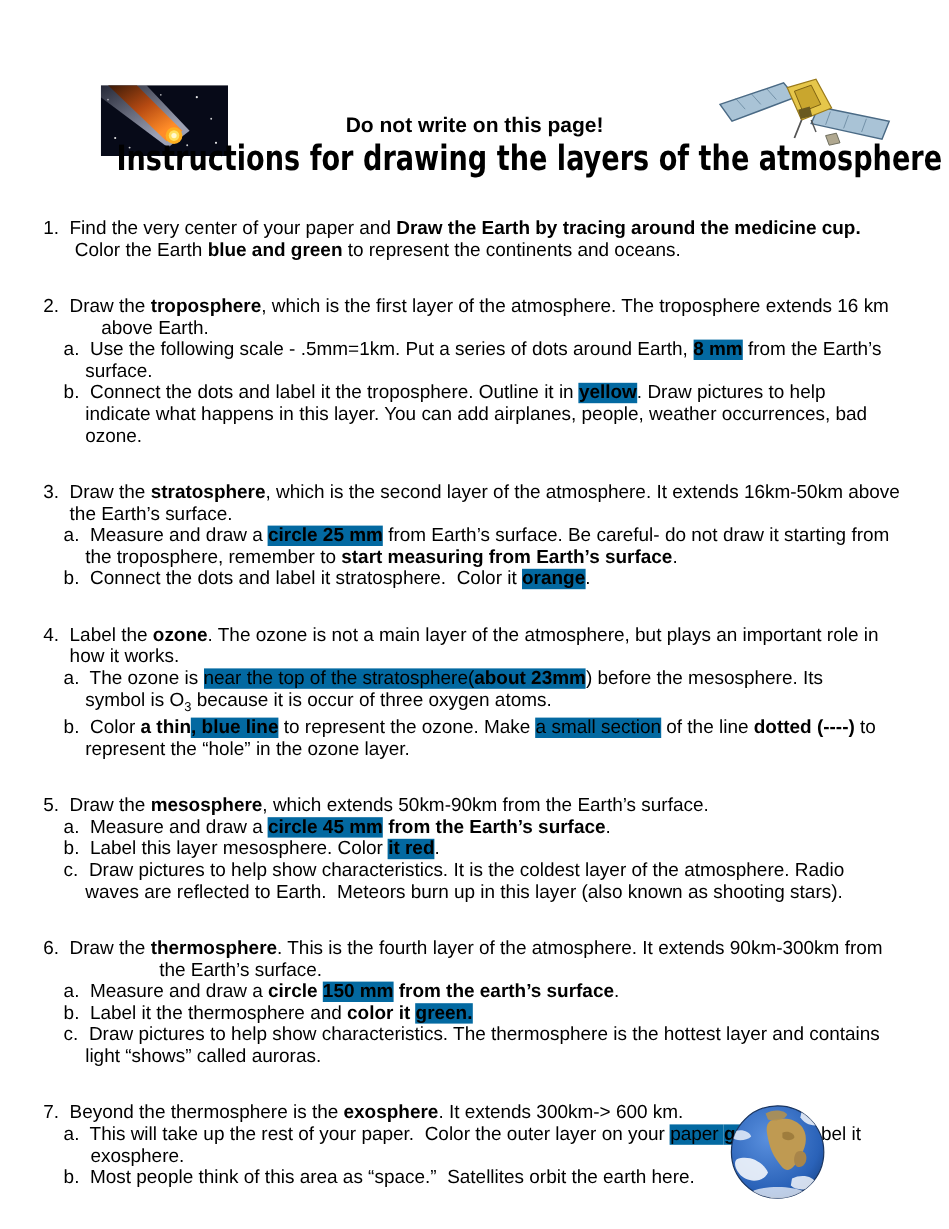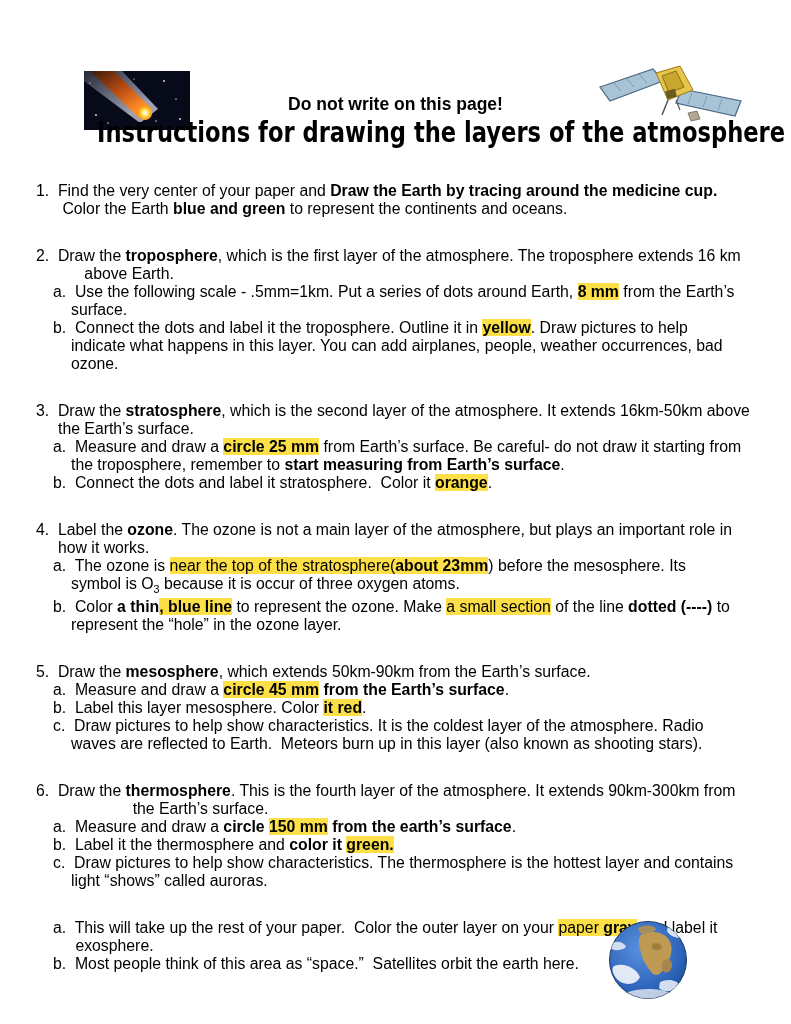--- a/index.html
+++ b/index.html
@@ -35,21 +35,21 @@
   }
   .content {
     position: absolute; top: 171px; left: 0; width: 791px;
   }
   .block { margin-top: 29px; }
   .block:first-child { margin-top: 11px; }
   .content p { margin: 0; white-space: pre-wrap; }
   p.item { padding-left: 58px; text-indent: -22px; }
   p.sub  { padding-left: 71px; text-indent: -18px; }
   .b  { font-weight: bold; }
-  .hl { background: #fde047; }
+  .hl { background: #0369a1; }
   .sb { vertical-align: sub; font-size: 0.68em; }
 </style>
 </head>
 <body>
 
 <div class="comet-img">
   <svg width="106" height="59" viewBox="0 0 106 59">
     <defs>
       <linearGradient id="dust" x1="0" y1="0" x2="0.65" y2="0.8">
         <stop offset="0" stop-color="#c8ccdf" stop-opacity="0.15"></stop>
@@ -141,20 +141,21 @@
   </div>
   <div class="block">
     <p class="item"><span>6.  Draw the </span><span class="b">thermosphere</span><span>. This is the fourth layer of the atmosphere. It extends 90km-300km from
                  the Earth’s surface.</span></p>
     <p class="sub"><span>a.  Measure and draw a </span><span class="b">circle </span><span class="b hl">150 mm</span><span class="b"> from the earth’s surface</span><span>.</span></p>
     <p class="sub"><span>b.  Label it the thermosphere and </span><span class="b">color it </span><span class="b hl">green.</span></p>
     <p class="sub"><span>c.  Draw pictures to help show characteristics. The thermosphere is the hottest layer and contains
 light “shows” called auroras.</span></p>
   </div>
   <div class="block">
+    <p class="item"><span>7.  Beyond the thermosphere is the </span><span class="b">exosphere</span><span>. It extends 300km-&gt; 600 km.</span></p>
     <p class="sub"><span>a.  This will take up the rest of your paper.  Color the outer layer on your </span><span class="hl">paper </span><span class="b hl">gray</span><span> and label it
  exosphere.</span></p>
     <p class="sub"><span>b.  Most people think of this area as “space.”  Satellites orbit the earth here.</span></p>
   </div>
 </div>
 
 <div class="earth-img">
   <svg width="80" height="80" viewBox="0 0 80 80">
     <defs>
       <radialGradient id="ocean" cx="0.4" cy="0.35" r="0.8">

